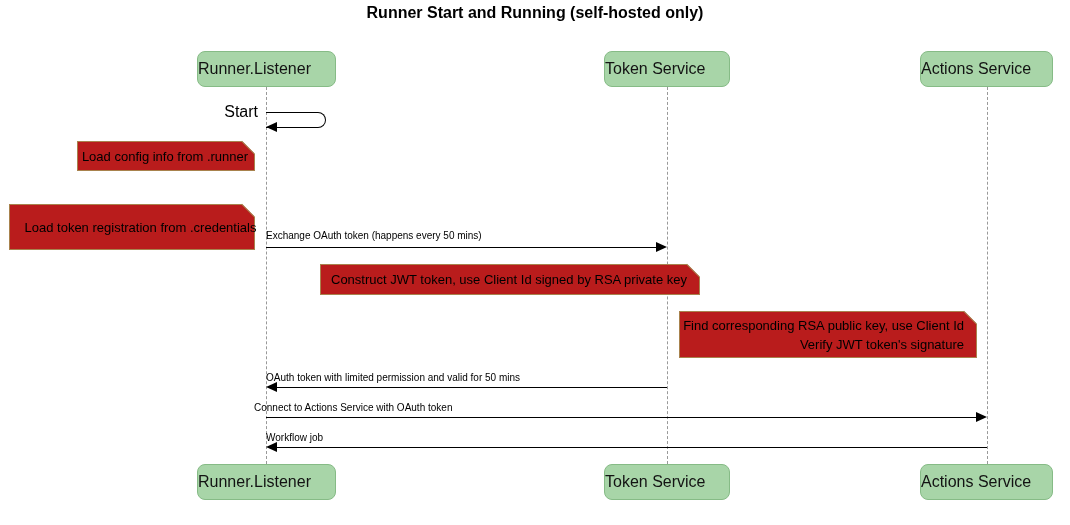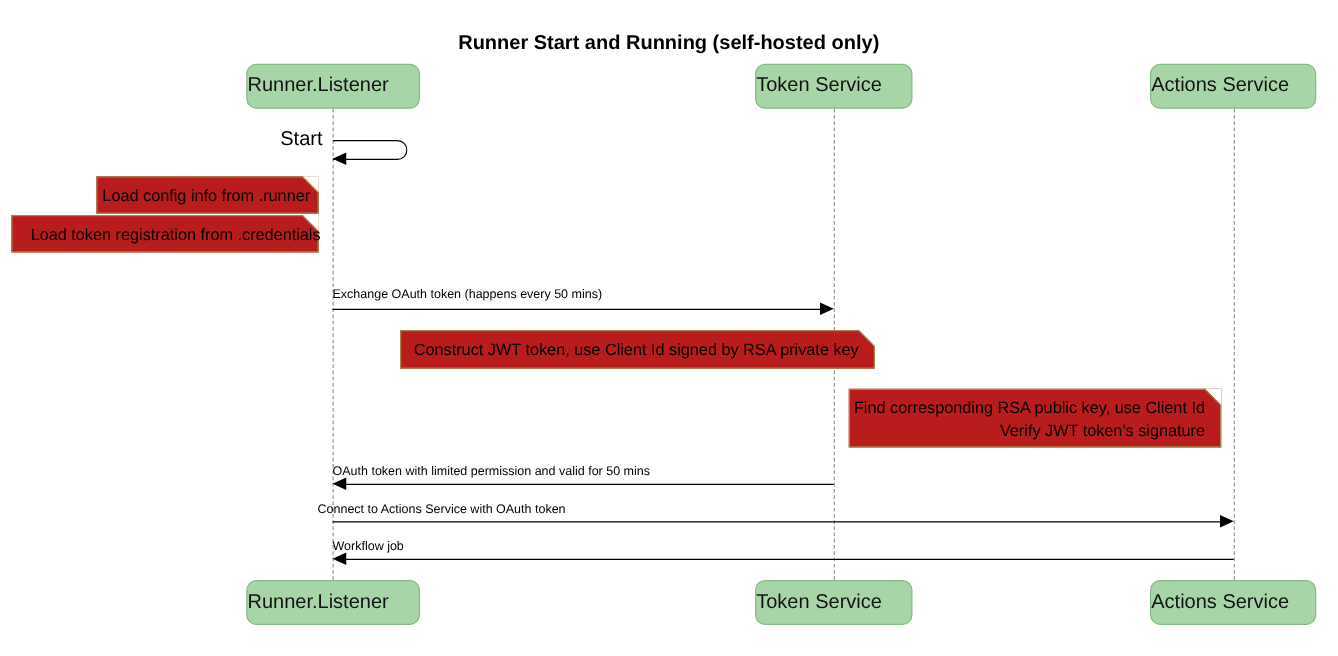--- a/index.html
+++ b/index.html
@@ -7,21 +7,21 @@
     position: relative;
     width: 1070px;
     height: 525px;
     background: #ffffff;
     font-family: "Liberation Sans", sans-serif;
     color: #1a1a1a;
     overflow: hidden;
   }
   .title {
     position: absolute;
-    left: 0; top: 26px; width: 1070px;
+    left: 0; top: 4px; width: 1070px;
     text-align: center;
     font-size: 16px;
     font-weight: bold;
     color: #000;
   }
   .lifeline {
     position: absolute;
     width: 0;
     border-left: 1px dashed #999999;
   }
@@ -125,21 +125,21 @@
   <div class="start-label" style="left:188px; top:103px; width:70px;">Start</div>
   <div class="loop" style="left:266px; top:112px; width:60px; height:16px;"></div>
   <div class="arrowhead left" style="left:266px; top:122px;"></div>
 
   <div class="note center" style="left:77px; top:141px; width:178px; height:30px;">
     <span class="note-line">Load config info from .runner</span>
     <i class="fold-cut"></i>
     <i class="fold-line"></i>
   </div>
 
-  <div class="note center" style="left:9px; top:172px; width:246px; height:30px;padding-left:29px;">
+  <div class="note center" style="left:9px; top:204px; width:246px; height:46px;padding-left:29px;">
     <span class="note-line">Load token registration from .credentials</span>
     <i class="fold-cut"></i>
     <i class="fold-line"></i>
   </div>
 
   <div class="msg-label" style="left:266px; top:230px; width:401px;">Exchange OAuth token (happens every 50 mins)</div>
   <div class="msg-line" style="left:266px; top:247px; width:391px;"></div>
   <div class="arrowhead right" style="left:656px; top:242px;"></div>
 
   <div class="note center" style="left:277px; top:264px; width:380px; height:31px;margin-left:43px;">

